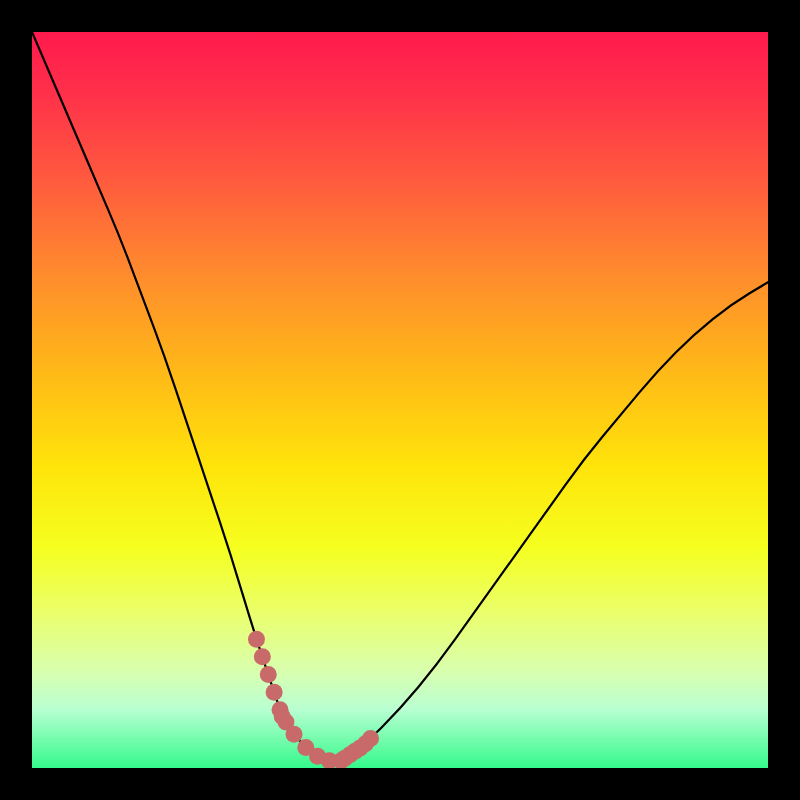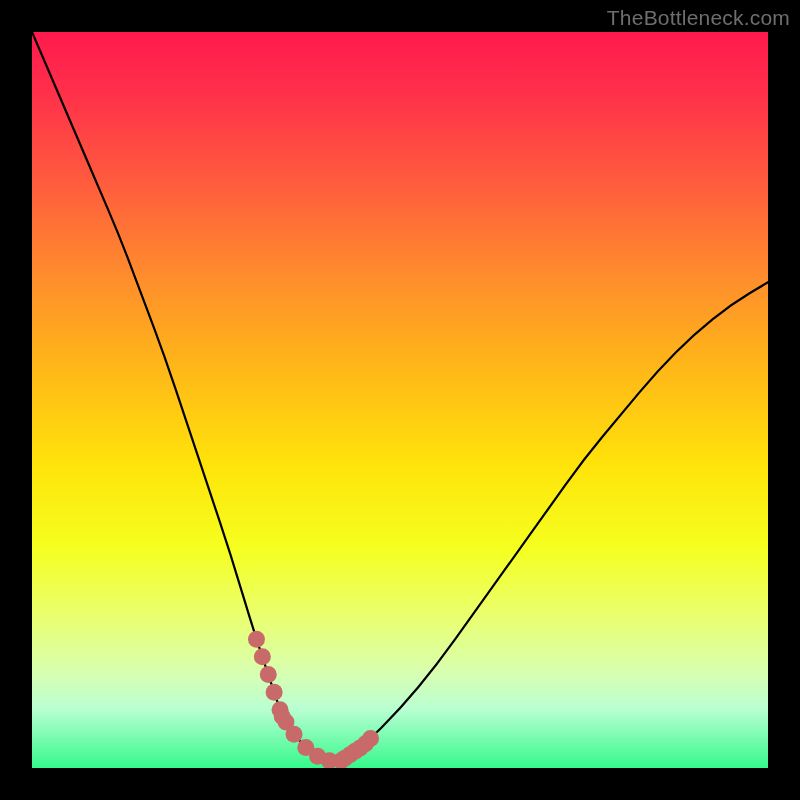--- a/index.html
+++ b/index.html
@@ -85,14 +85,13 @@
           <circle cx="309.12" cy="728.64" r="8.5" fill="#c96a6a"></circle>
           <circle cx="312.80" cy="726.19" r="8.5" fill="#c96a6a"></circle>
           <circle cx="317.95" cy="722.75" r="8.5" fill="#c96a6a"></circle>
           <circle cx="323.10" cy="719.32" r="8.5" fill="#c96a6a"></circle>
           <circle cx="328.26" cy="715.88" r="8.5" fill="#c96a6a"></circle>
           <circle cx="333.41" cy="711.71" r="8.5" fill="#c96a6a"></circle>
           <circle cx="338.56" cy="706.56" r="8.5" fill="#c96a6a"></circle>
         </g>
     </svg>
   </div>
-  <div class="watermark">TheBottleneck.com</div>
 </div>
 
 </body></html>

